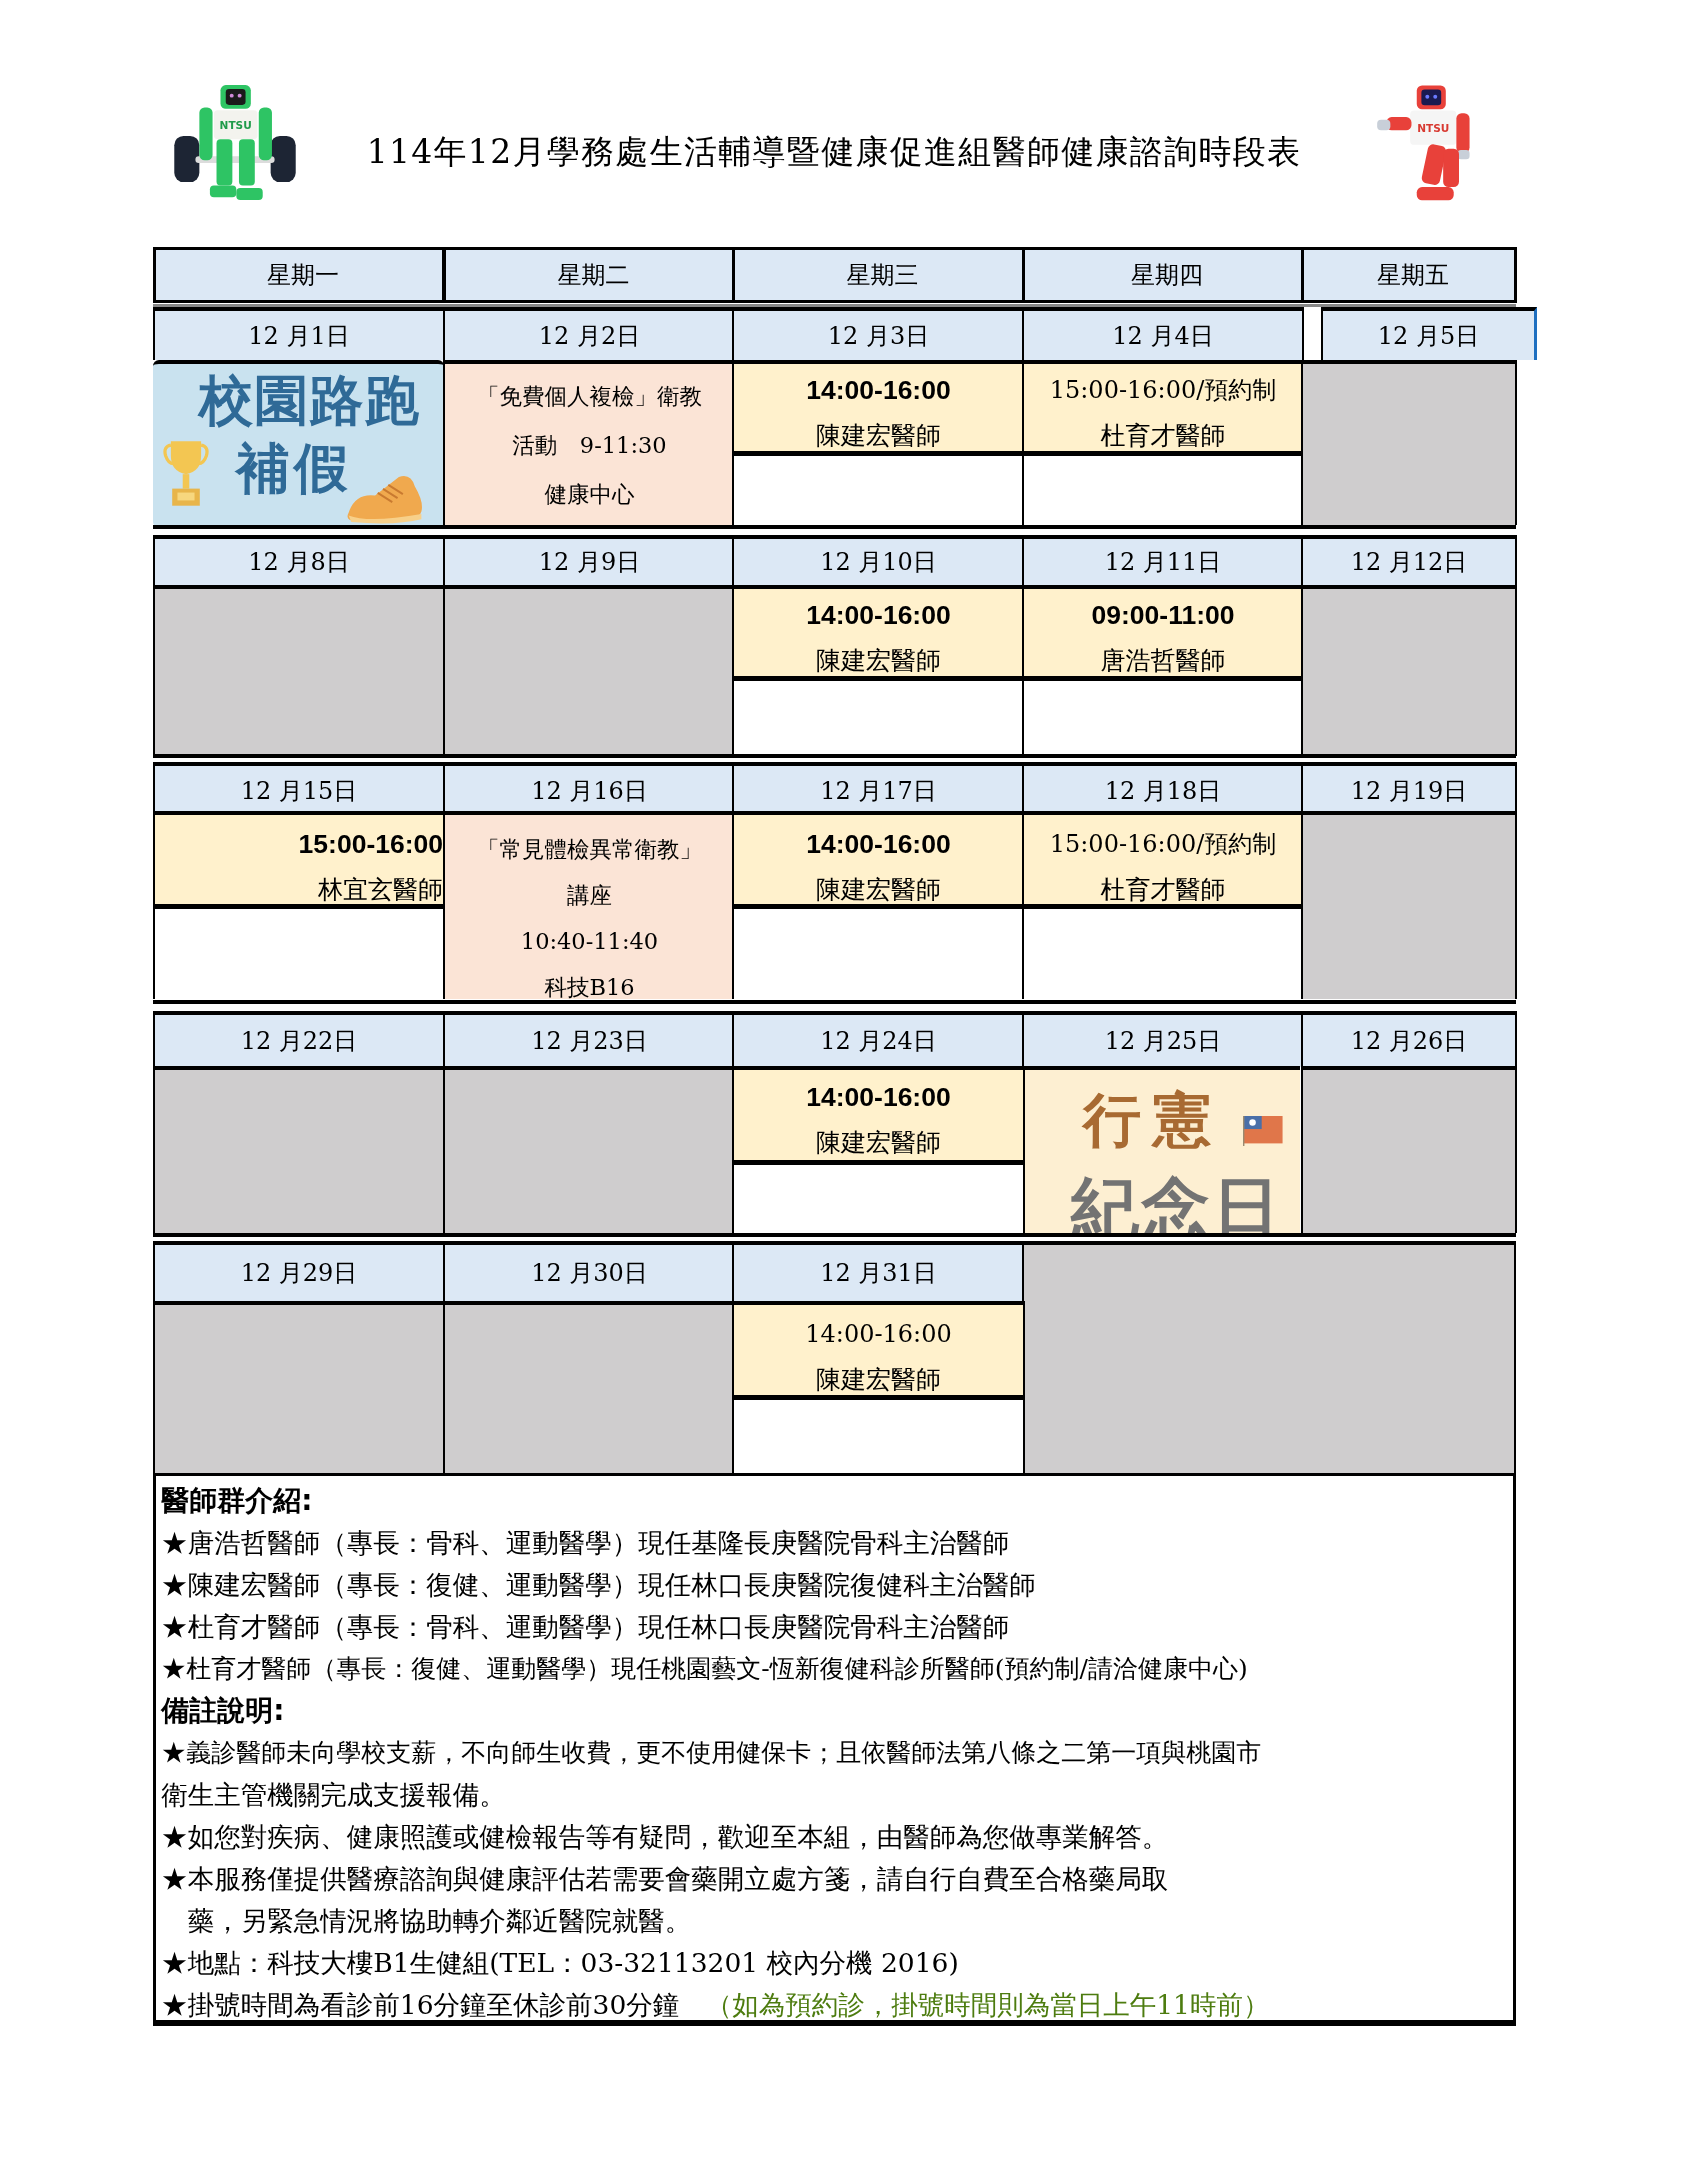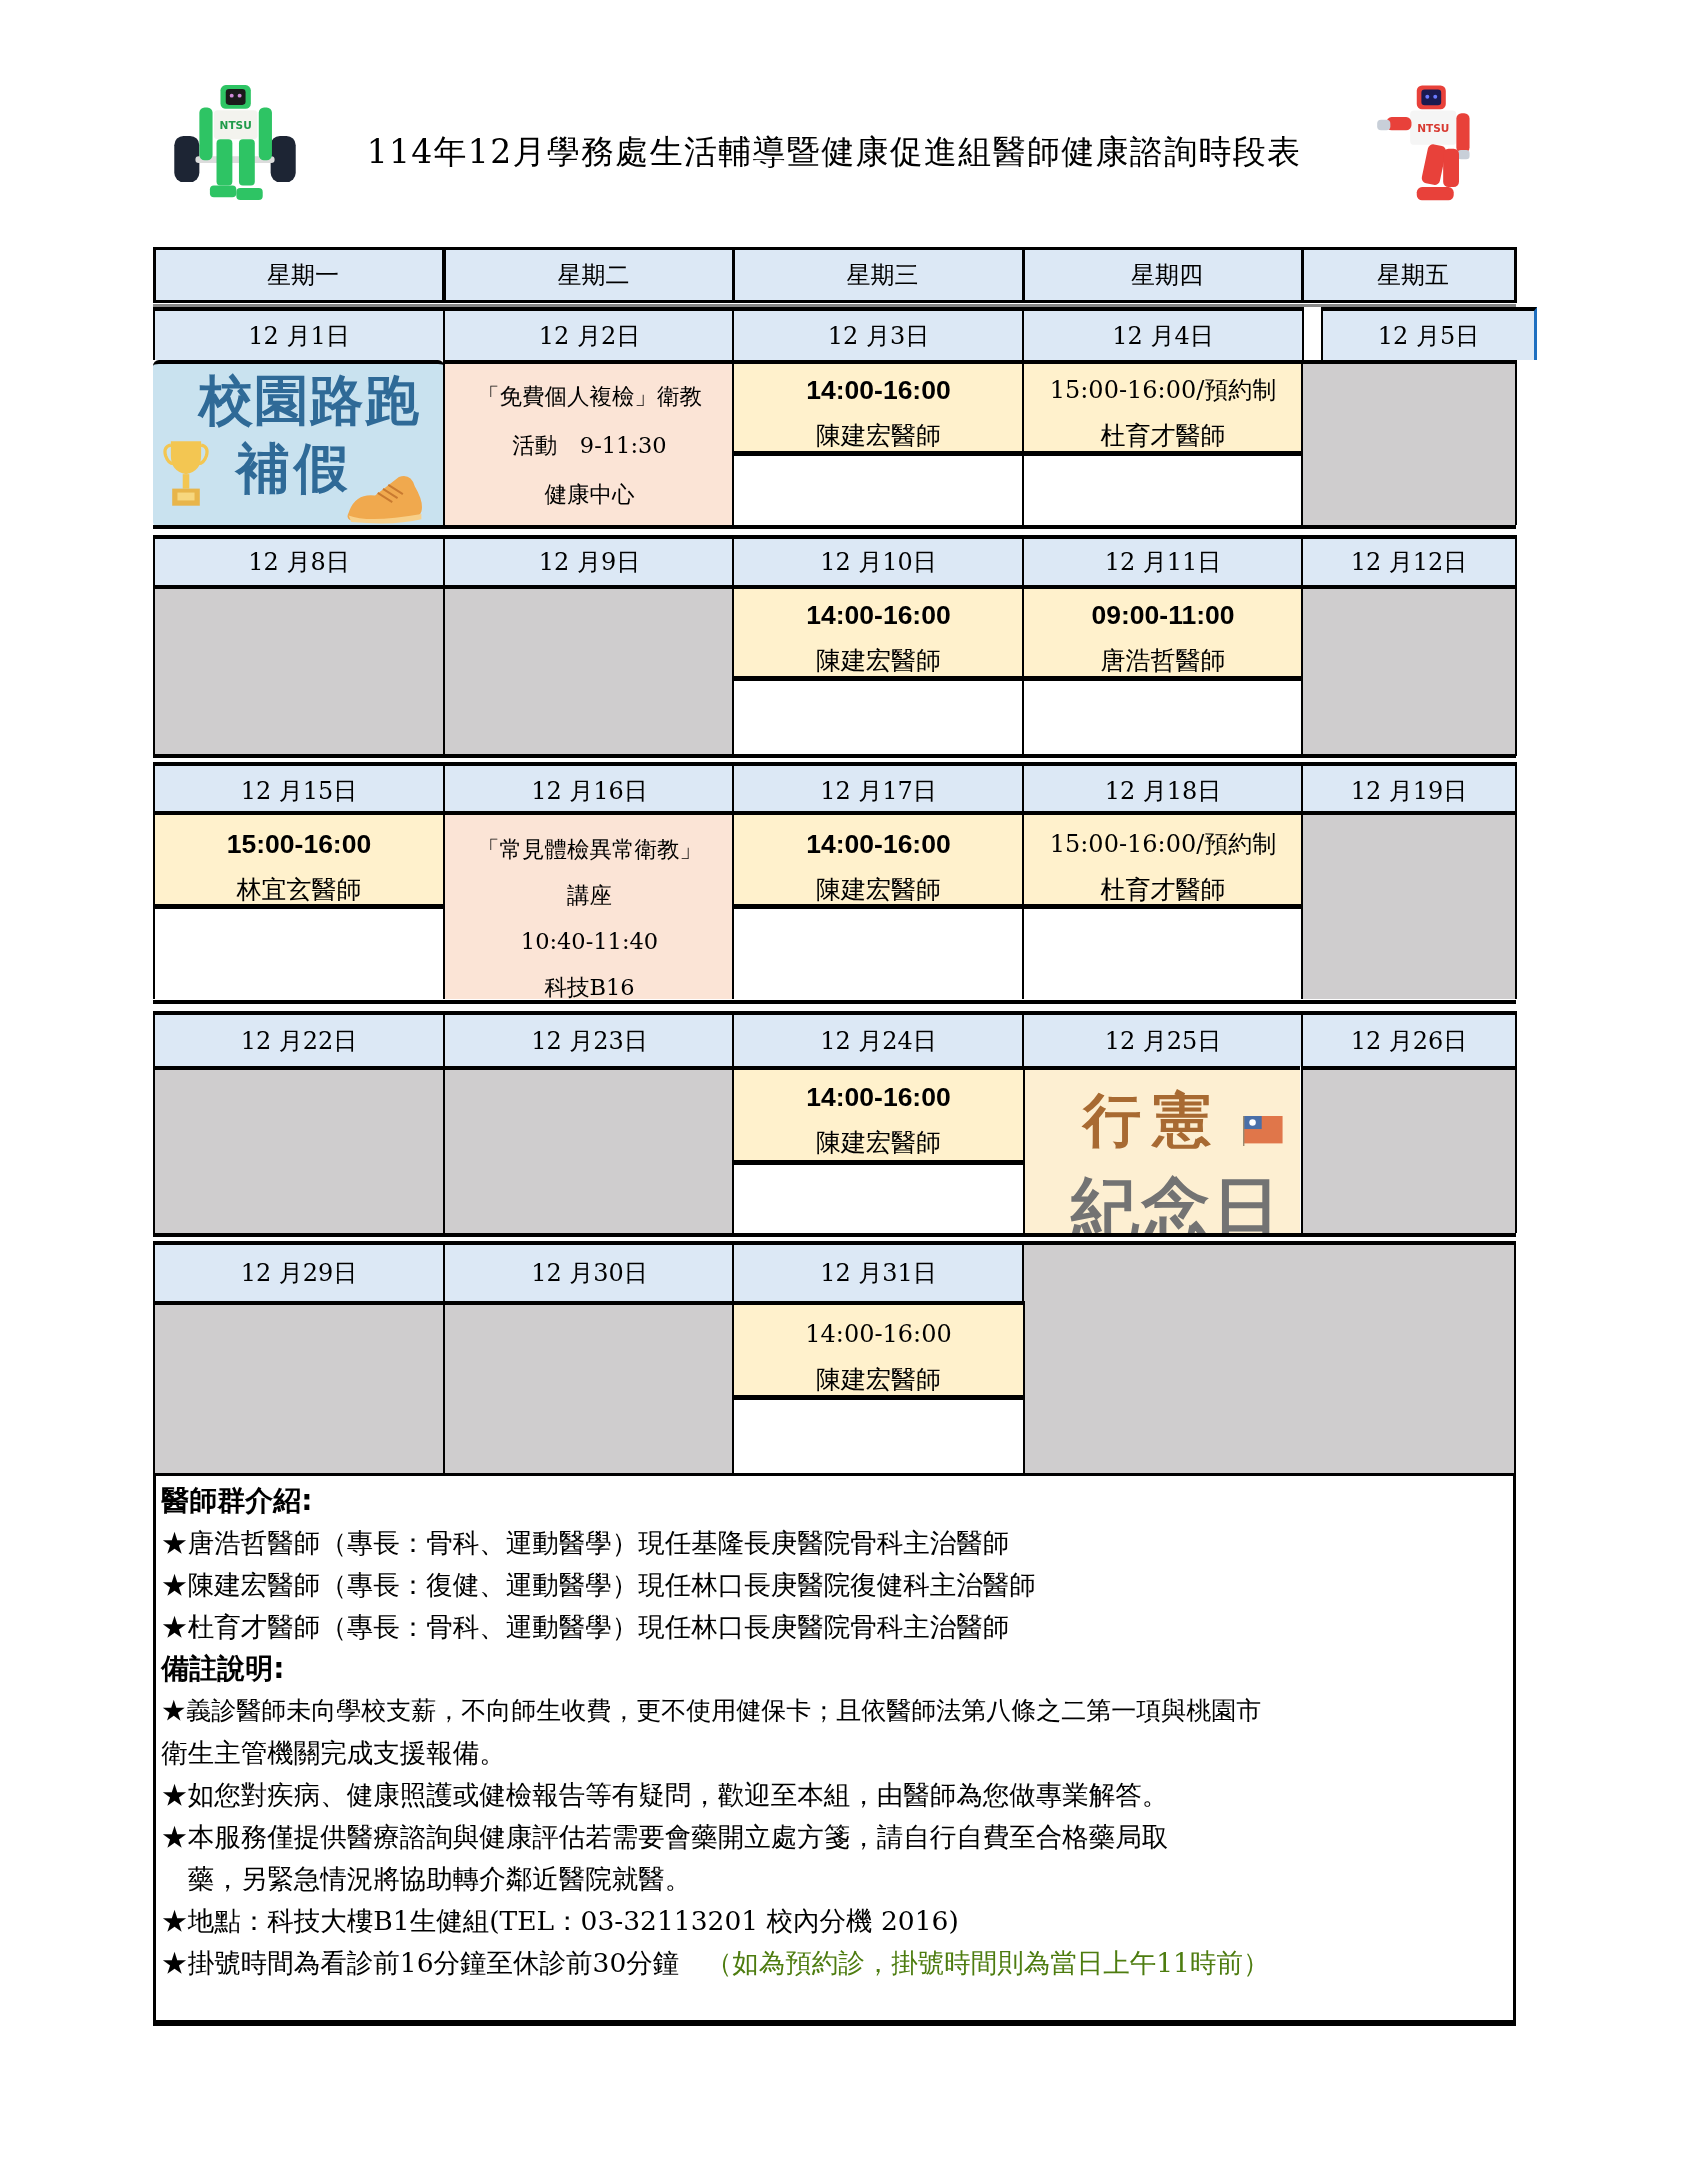--- a/index.html
+++ b/index.html
@@ -197,21 +197,21 @@
 <div class="cell date" style="left:732px;top:762px;width:293px;height:53px;">
     <span>12 月17日</span>
   </div>
 <div class="cell date" style="left:1022px;top:762px;width:282px;height:53px;">
     <span>12 月18日</span>
   </div>
 <div class="cell date" style="left:1301px;top:762px;width:216px;height:53px;">
     <span>12 月19日</span>
   </div>
 
-<div class="cell yellow" style="left:153px;top:811px;width:292px;height:97px;padding-top:6.6px;">
+<div class="cell yellow" style="left:153px;top:811px;width:292px;height:97px;padding-top:6.6px;align-items:flex-end;">
   <span class="time-bold">15:00-16:00</span>
   <span class="doc-name">林宜玄醫師</span>
 </div>
 <div class="cell white" style="left:153px;top:904px;width:292px;height:95px;"></div>
 
 <div class="cell peach" style="left:443px;top:811px;width:293px;height:188px;padding-top:11px;">
   <span class="ev-line" style="line-height:46px;">「常見體檢異常衛教」</span>
   <span class="ev-line" style="line-height:46px;">講座</span>
   <span class="ev-line" style="line-height:46px;">10:40-11:40</span>
   <span class="ev-line" style="line-height:46px;">科技B16</span>
@@ -287,20 +287,21 @@
   <span class="time-plain">14:00-16:00</span>
   <span class="doc-name">陳建宏醫師</span>
 </div>
 <div class="cell white" style="left:732px;top:1395px;width:293px;height:78px;"></div>
 
 <div class="abs notes">
   <div class="head">醫師群介紹:</div>
   <div class="line">★唐浩哲醫師（專長：骨科、運動醫學）現任基隆長庚醫院骨科主治醫師</div>
   <div class="line">★陳建宏醫師（專長：復健、運動醫學）現任林口長庚醫院復健科主治醫師</div>
   <div class="line">★杜育才醫師（專長：骨科、運動醫學）現任林口長庚醫院骨科主治醫師</div>
+  <div class="line" style="font-size:25px;">★杜育才醫師（專長：復健、運動醫學）現任桃園藝文-恆新復健科診所醫師(預約制/請洽健康中心)</div>
   <div class="head">備註說明:</div>
   <div class="line" style="font-size:25px;">★義診醫師未向學校支薪，不向師生收費，更不使用健保卡；且依醫師法第八條之二第一項與桃園市</div>
   <div class="line"> 衛生主管機關完成支援報備。</div>
   <div class="line">★如您對疾病、健康照護或健檢報告等有疑問，歡迎至本組，由醫師為您做專業解答。</div>
   <div class="line">★本服務僅提供醫療諮詢與健康評估若需要會藥開立處方箋，請自行自費至合格藥局取</div>
   <div class="line">　藥，另緊急情況將協助轉介鄰近醫院就醫。</div>
   <div class="line">★地點：科技大樓B1生健組(TEL：03-32113201 校內分機 2016)</div>
   <div class="line">
     <span>★掛號時間為看診前16分鐘至休診前30分鐘　</span><span class="red">（如為預約診，掛號時間則為當日上午11時前）</span>
   </div>

